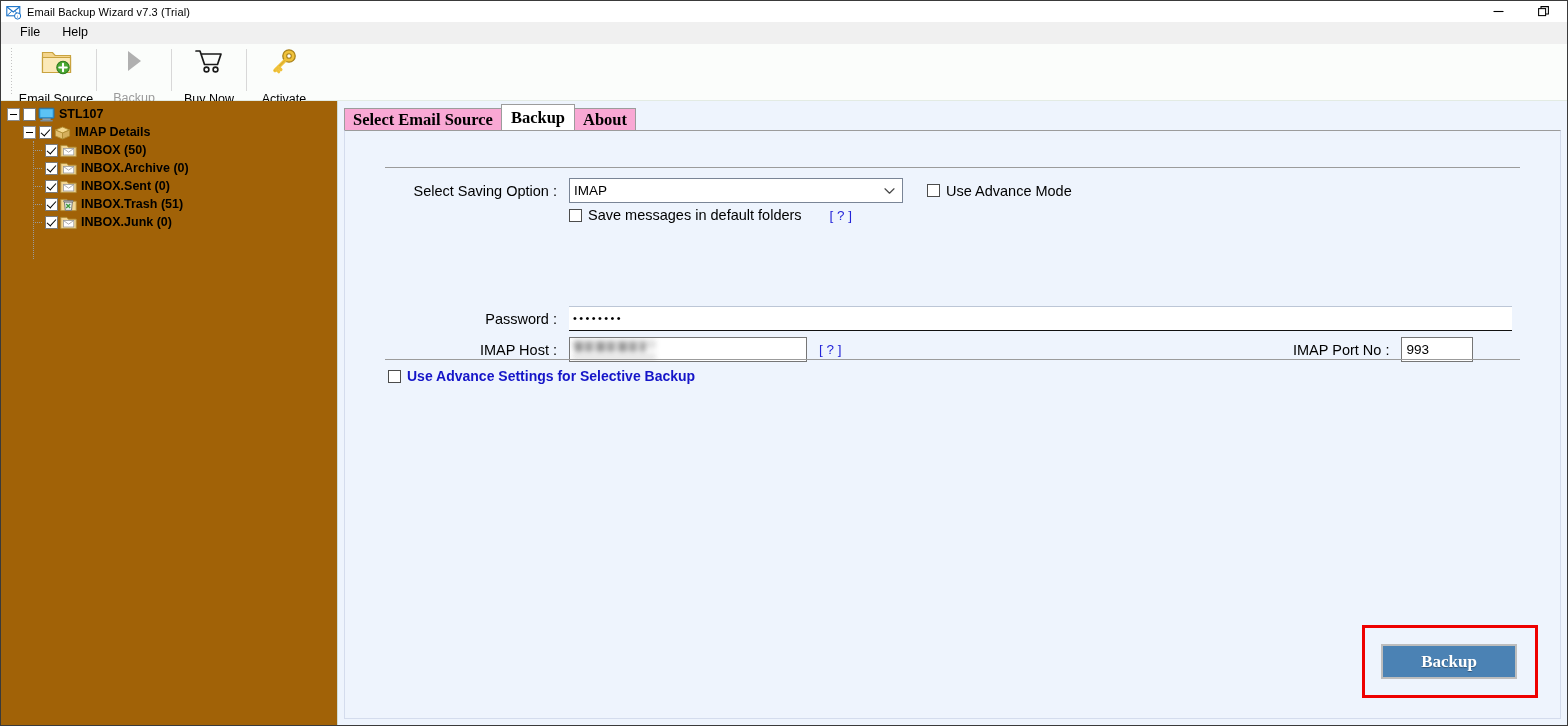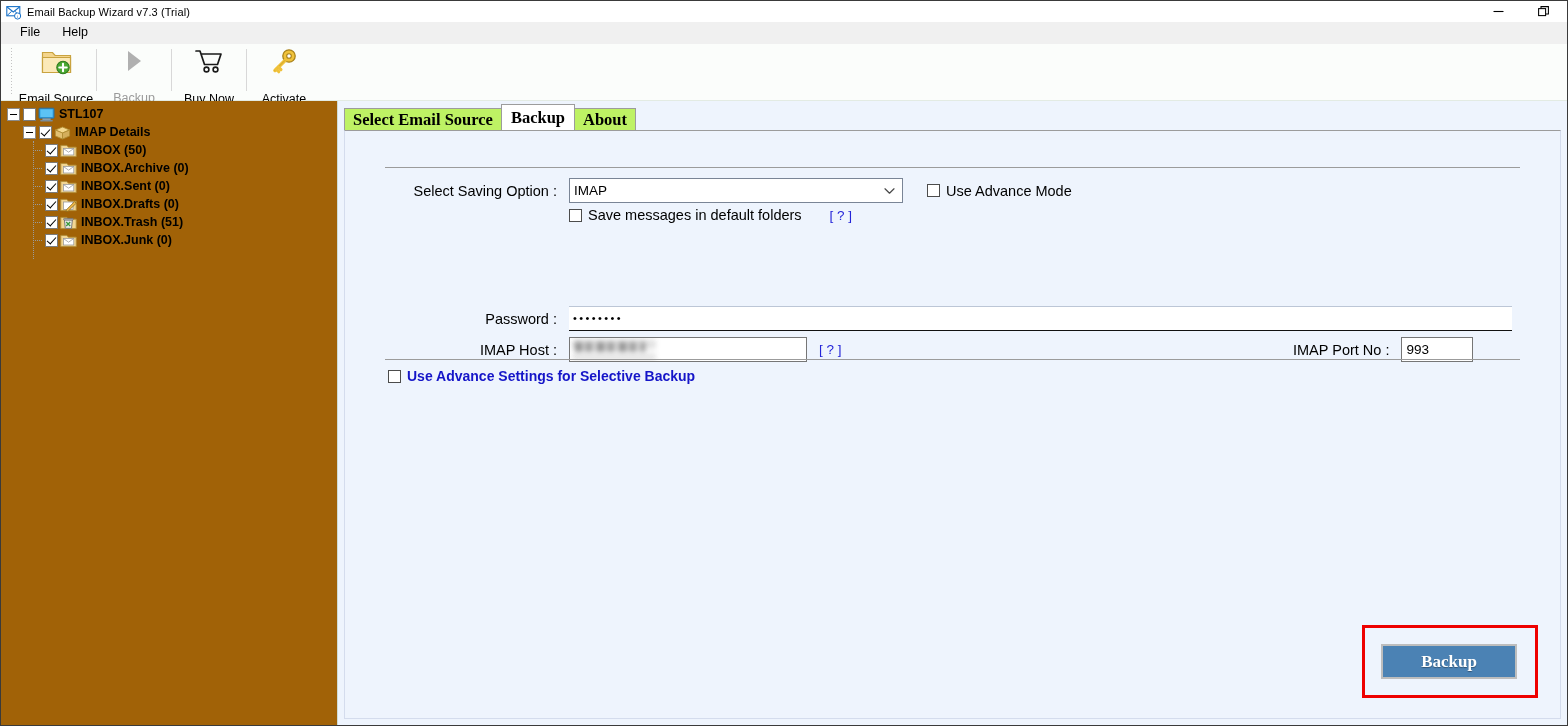--- a/index.html
+++ b/index.html
@@ -244,21 +244,21 @@
     align-items: flex-end;
     padding-left: 6px;
     background: #eef4fd;
     position: relative;
   }
   .tab {
     font-family: "Liberation Serif", serif;
     font-weight: bold;
     font-size: 16.5px;
     color: #000000;
-    background: #bef264;
+    background: #f9a8d4;
     border: 1px solid #9c9c9c;
     border-bottom: none;
     padding: 2px 8px 3px 8px;
     margin-right: -1px;
     height: 22px;
     box-sizing: border-box;
     line-height: 17px;
     white-space: nowrap;
     position: relative;
   }
@@ -560,30 +560,20 @@
           <span class="tree-dash"></span>
           <span class="tree-cb checked"></span>
           <svg class="tree-ico" viewBox="0 0 17 15">
             <path d="M0.8 2.4 h6 l1.6 1.8 h7.8 v9.4 h-15.4 z" fill="#f2d694" stroke="#b28e3a" stroke-width="0.9"></path>
             <rect x="3.4" y="5.4" width="10.4" height="6.6" fill="#ffffff" stroke="#9a9a9a" stroke-width="0.8"></rect>
             <path d="M3.6 5.6 L8.6 9.2 L13.6 5.6" fill="none" stroke="#9a9a9a" stroke-width="0.8"></path>
           </svg>
           <span class="tree-label">INBOX.Sent (0)</span>
         </div>
 
-        <div class="tree-row lvl2">
-          <span class="tree-dash"></span>
-          <span class="tree-cb checked"></span>
-          <svg class="tree-ico" viewBox="0 0 17 15">
-            <path d="M0.8 2.4 h6 l1.6 1.8 h7.8 v9.4 h-15.4 z" fill="#f2d694" stroke="#b28e3a" stroke-width="0.9"></path>
-            <rect x="3.4" y="5" width="9.6" height="7.4" fill="#ffffff" stroke="#9a9a9a" stroke-width="0.8"></rect>
-            <path d="M6.6 12.6 L14.6 4.6 L16.2 6.2 L8.2 14.2 L5.8 14.6 Z" fill="#f0b94a" stroke="#8a6a1e" stroke-width="0.8"></path>
-          </svg>
-          <span class="tree-label">INBOX.Drafts (0)</span>
-        </div>
 
         <div class="tree-row lvl2">
           <span class="tree-dash"></span>
           <span class="tree-cb checked"></span>
           <svg class="tree-ico" viewBox="0 0 17 15">
             <path d="M0.8 2.4 h6 l1.6 1.8 h7.8 v9.4 h-15.4 z" fill="#f2d694" stroke="#b28e3a" stroke-width="0.9"></path>
             <path d="M4.4 4.8 h8 l-0.9 8.6 h-6.2 z" fill="#e9e9e9" stroke="#6e6e6e" stroke-width="0.9"></path>
             <rect x="3.6" y="3.4" width="9.6" height="1.6" rx="0.6" fill="#bdbdbd" stroke="#6e6e6e" stroke-width="0.8"></rect>
             <path d="M6.2 7 l4 4 M10.2 7 l-4 4" stroke="#3a9a3a" stroke-width="1.3"></path>
           </svg>

